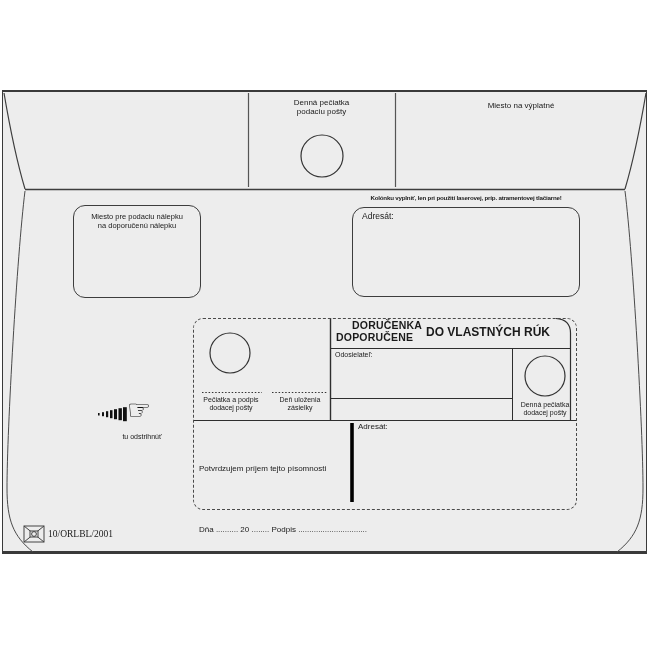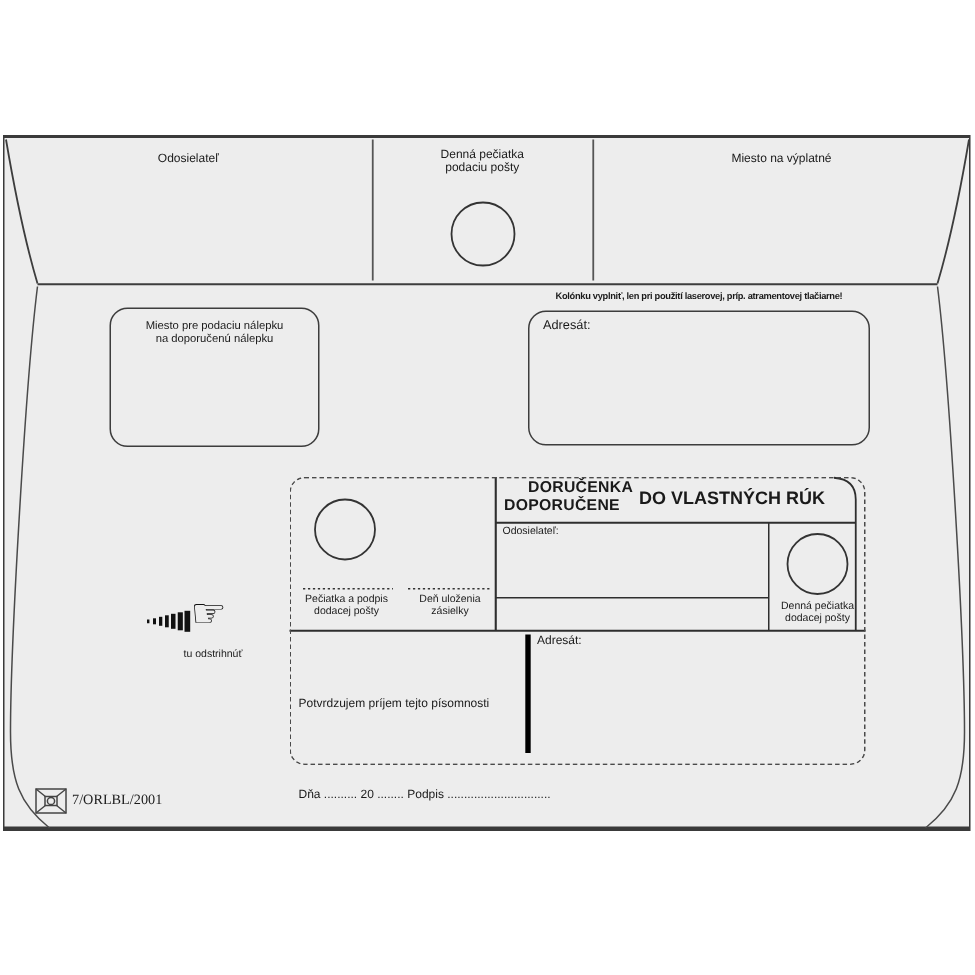--- a/index.html
+++ b/index.html
@@ -89,28 +89,27 @@
 
     <g stroke="#444" fill="none" stroke-width="1">
       <rect x="24" y="526" width="20" height="16"></rect>
       <line x1="24" y1="526" x2="44" y2="542"></line>
       <line x1="44" y1="526" x2="24" y2="542"></line>
       <rect x="30" y="531" width="8" height="6" fill="#ededed"></rect>
       <circle cx="34" cy="534" r="2.4"></circle>
     </g>
   </svg>
 
-  <div class="lbl s8 c abs" style="left:3px;top:101px;width:245px;">Odosielateľ</div>
   <div class="lbl s8 c abs" style="left:248px;top:98px;width:147px;">
     <div>Denná pečiatka</div>
     <div>podaciu pošty</div>
   </div>
   <div class="lbl s8 c abs" style="left:395px;top:101px;width:252px;">Miesto na výplatné</div>
 
-  <div class="roundbox" style="left:73px;top:205px;width:140px;height:93px;">
+  <div class="roundbox" style="left:73px;top:205px;width:128px;height:93px;">
     <div class="lbl s75 c" style="position:relative;left:0;top:7px;width:100%;">
       <div>Miesto pre podaciu nálepku</div>
       <div>na doporučenú nálepku</div>
     </div>
   </div>
 
   <div id="printer-note">Kolónku vyplniť, len pri použití laserovej, príp. atramentovej tlačiarne!</div>
   <div class="roundbox" style="left:352px;top:207px;width:228px;height:90px;border-width:1.4px;">
     <div class="lbl" style="left:9px;top:4px;font-size:8.5px;position:absolute;">Adresát:</div>
   </div>
@@ -137,15 +136,15 @@
   </div>
 
   <div class="lbl s8 abs" style="left:358px;top:422px;">Adresát:</div>
 
   <div class="lbl s8 abs" style="left:199px;top:464px;">Potvrdzujem príjem tejto písomnosti</div>
   <div class="lbl s8 abs" style="left:199px;top:489px;margin-top:36px;">Dňa .......... 20 ........ Podpis ...............................</div>
 
   <div id="hand">☞</div>
   <div class="lbl s7 c abs" style="left:106px;top:433px;width:72px;">tu odstrihnúť</div>
 
-  <div id="footer-code">7/ORLBL/2001</div>
+  <div id="footer-code">10/ORLBL/2001</div>
 
 </div>
 
 </body></html>

